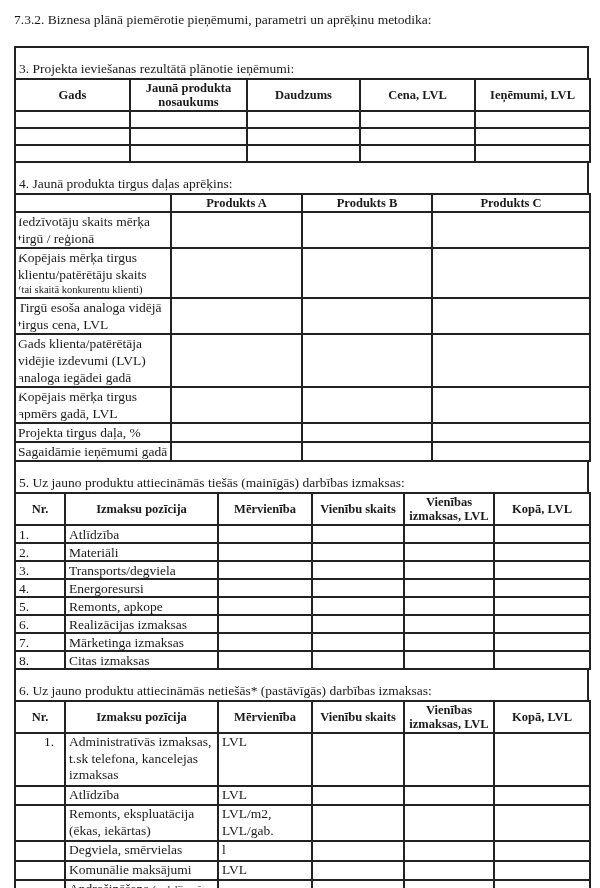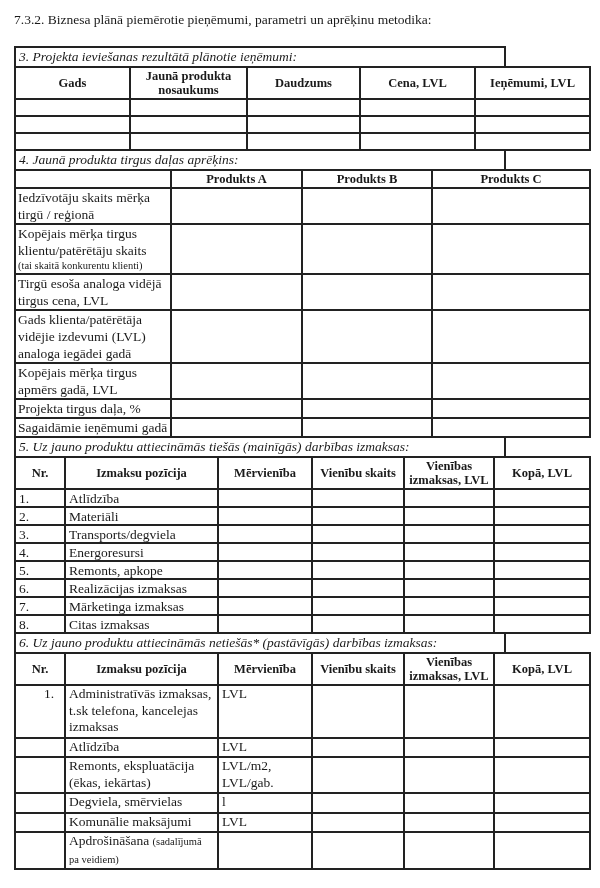--- a/index.html
+++ b/index.html
@@ -7,22 +7,22 @@
   body {
     width: 600px; height: 888px;
     background: #ffffff; color: #1a1a1a;
     font-family: "Liberation Serif", serif;
     overflow: hidden;
   }
   .page { padding: 9px 11px 0 14px; }
   .doc-title { font-size: 13.5px; line-height: 17px; margin: 2px 0 20px 0; }
 
   .bar {
-    width: 492px; border: 2px solid #222; margin-top: -2px;
-    font-size: 13.5px; line-height: 15px; padding: 1px 2px 2px 3px; font-style: italic;
+    width: 575px; border: 2px solid #222; margin-top: -2px;
+    font-size: 13.5px; line-height: 15px; padding: 13px 2px 2px 3px;
   }
   table {
     border-collapse: collapse; table-layout: fixed;
     width: 575px; margin-top: -2px;
   }
   th, td { border: 2px solid #222; padding: 0 3px; overflow: hidden; }
   th {
     font-size: 12.5px; line-height: 14px; font-weight: bold;
     text-align: center; vertical-align: middle; padding: 1px 2px; margin-left: 28px;
   }
@@ -31,21 +31,21 @@
   
   .t1 td { height: 18px; line-height: 15px; }
   .t1 .val { text-align: center; }
 
   
   .t3 th { height: 30px; }
   .t3 td { height: 17px; }
 
   
   .t4 th { height: 14px; }
-  .t4 td { vertical-align: top; line-height: 17px; padding: 0 2px; }
+  .t4 td { vertical-align: top; line-height: 17px; padding: 0 2px; border-radius: 16px; }
   .t4 .note { display: block; font-size: 10.5px; line-height: 14px; }
 
   
   .t5 th, .t6 th { height: 30px; }
   .t5 td { height: 18px; line-height: 15px; }
   .t5 .nr { padding-left: 3px; }
   .t6 td { vertical-align: top; line-height: 16.5px; }
   .t6 .nr { text-align: right; padding-right: 10px; }
   .t6 .note { font-size: 10.5px; }
   .pre { white-space: pre-line; }

